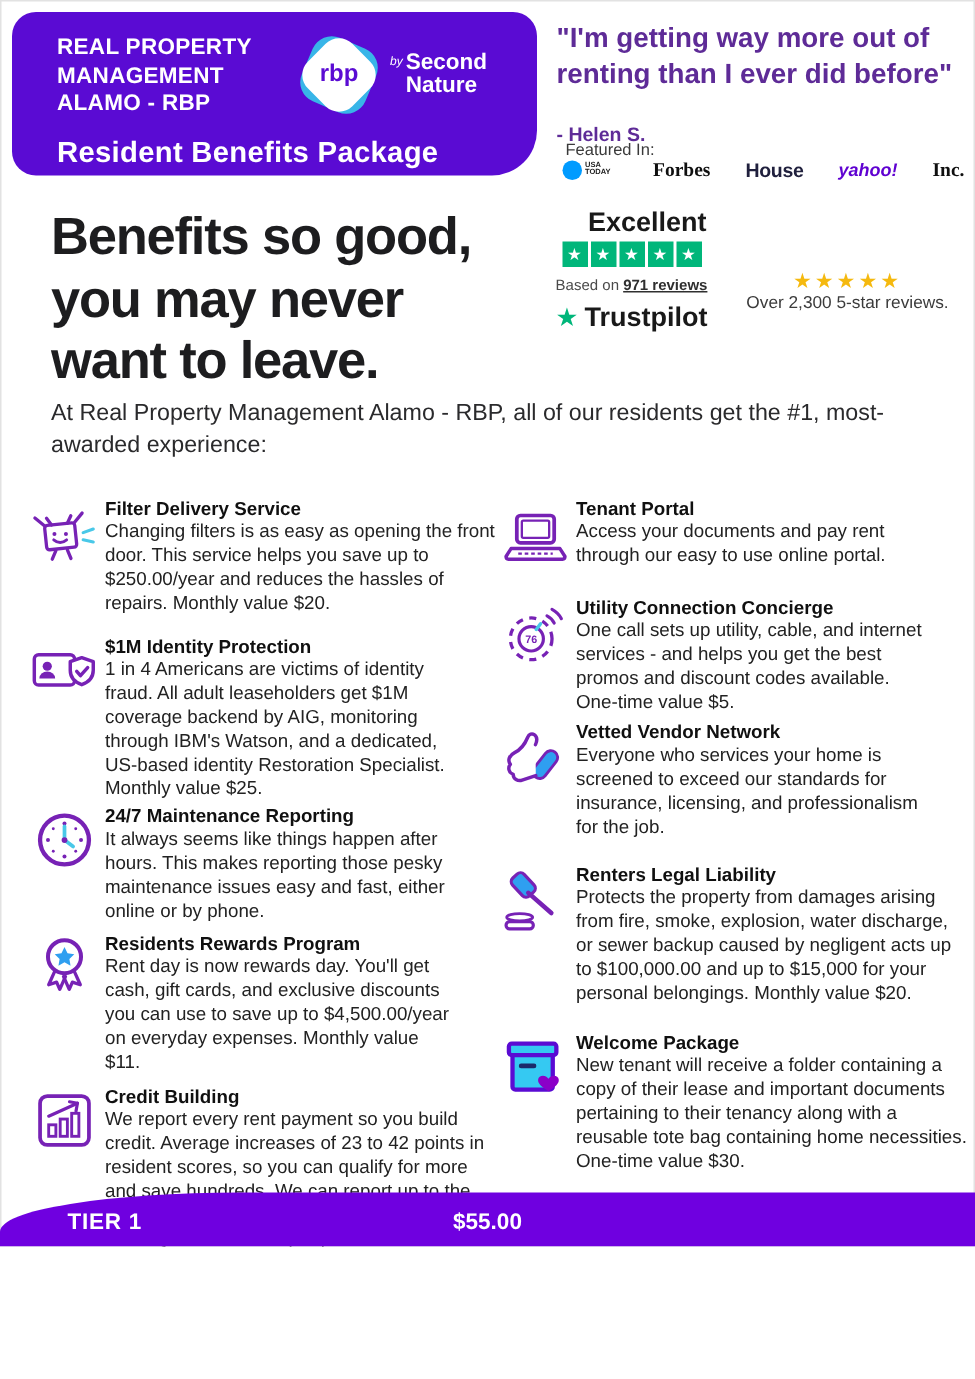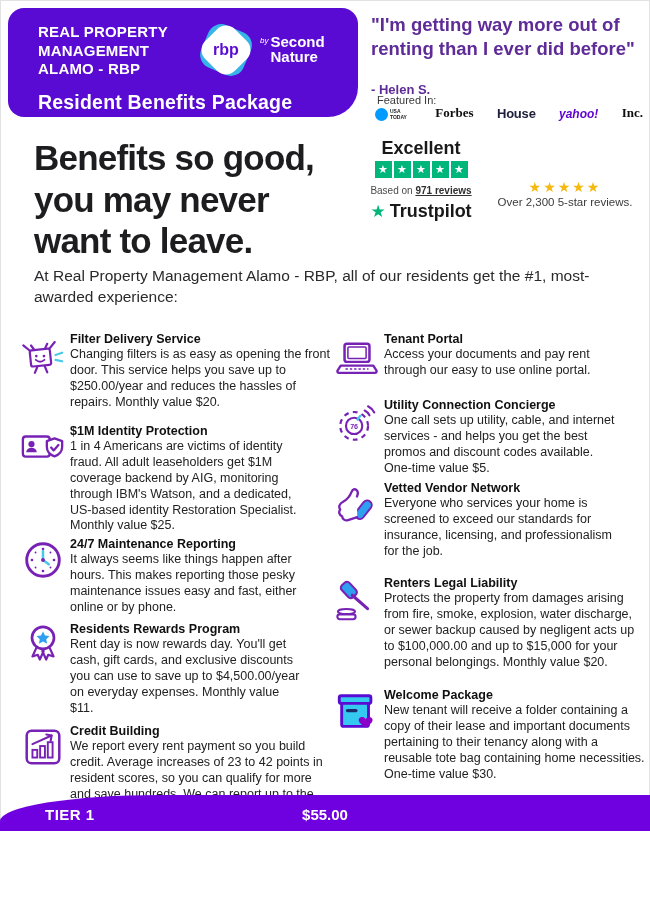--- a/index.html
+++ b/index.html
@@ -26,31 +26,31 @@
   .package-title { position:absolute; left:30px; top:83px; color:#fff;
                    font-size:19.5px; font-weight:800; letter-spacing:.2px; }
 
   
   .quote { position:absolute; left:371px; top:13px; width:275px; color:#5e2b97;
            font-size:18.5px; font-weight:700; line-height:1.3; }
   .quote-attrib { position:absolute; left:371px; top:66px; color:#5e2b97;
                   font-size:13px; font-weight:700;margin-top:16px; }
   .featured-label { position:absolute; left:377px; top:94px; font-size:11px; color:#3a3a3a; }
   .featured-logos { position:absolute; left:375px; top:105px; width:268px; display:flex;
-                    align-items:flex-end; justify-content:space-between; }
+                    align-items:center; justify-content:space-between; }
   .logo-usatoday { display:flex; align-items:center; gap:2px; }
   .usatoday-circle { width:13px; height:13px; border-radius:50%; background:#009bff; }
   .usatoday-text { font-size:5px; font-weight:800; line-height:1.05; width:22px; color:#1a1a1a; }
   .logo-forbes { font-family:"Liberation Serif", serif; font-size:13px; font-weight:700; color:#0f0f0f; }
   .logo-house { font-size:13px; font-weight:800; color:#20203d; letter-spacing:-.2px; }
   .logo-yahoo { font-size:12px; font-weight:700; font-style:italic; color:#5f01d1; }
   .logo-inc { font-family:"Liberation Serif", serif; font-size:13px; font-weight:800; color:#0f0f0f; }
 
   
-  .tp-excellent { position:absolute; left:371px; top:138px; width:100px; text-align:center;
+  .tp-excellent { position:absolute; left:371px; top:138px; width:100px; text-align:right;
                   font-size:18px; font-weight:700; color:#191919; }
   .tp-stars { position:absolute; left:371px; top:161px; width:100px; display:flex;
               justify-content:center; gap:2px; }
   .tp-star-box { width:17px; height:17px; background:#00b67a; color:#fff; font-size:11px;
                  display:flex; align-items:center; justify-content:center; }
   .tp-basedon { position:absolute; left:361px; top:185px; width:120px; text-align:center;
                 font-size:10px; color:#4a4a4a; }
   .tp-basedon b { color:#2f2f2f; text-decoration:underline; }
   .tp-brand { position:absolute; left:371px; top:201px; width:100px; display:flex;
               align-items:center; justify-content:center; gap:4px; }

